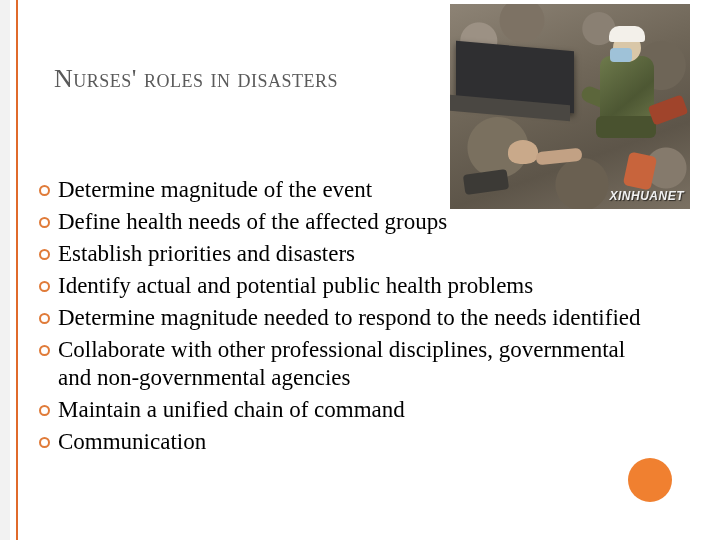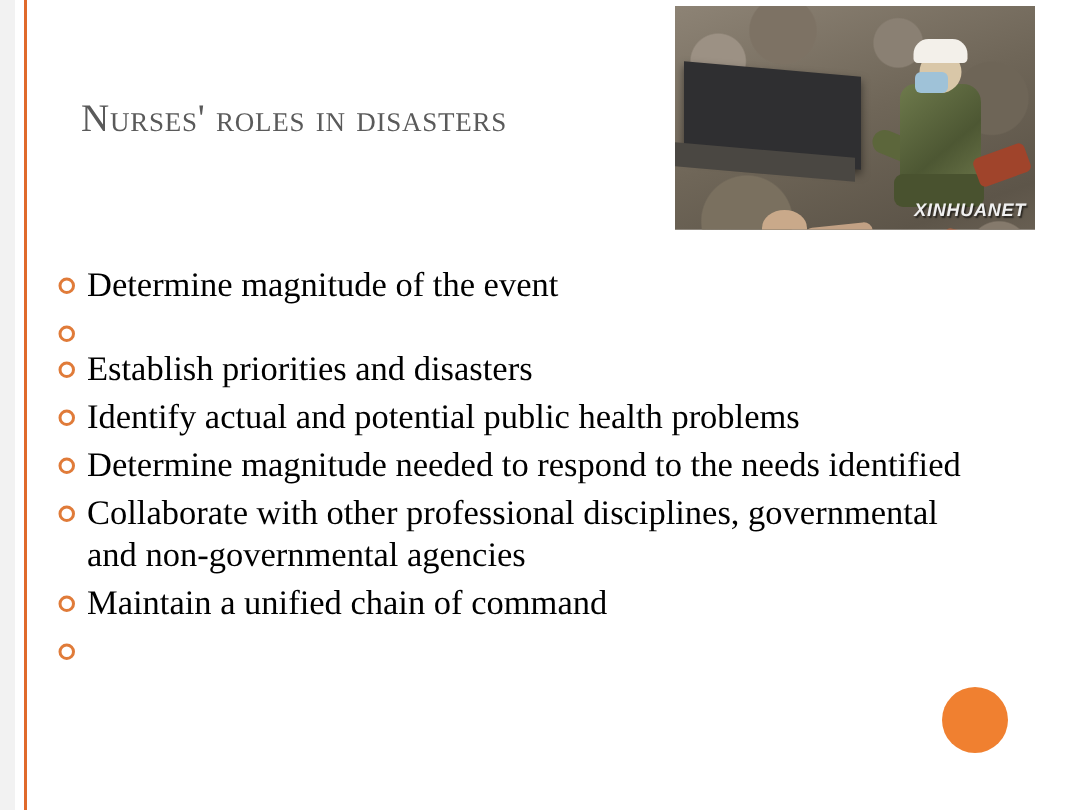--- a/index.html
+++ b/index.html
@@ -59,21 +59,21 @@
     font-variant: small-caps;
     white-space: nowrap;
   }
 
   
   .photo {
     position: absolute;
     right: 30px;
     top: 4px;
     width: 240px;
-    height: 149px;
+    height: 205px;
     overflow: hidden;
     background: #6b6256;
     border: 0;
   }
   .photo .rubble {
     position: absolute;
     left: 0; top: 0;
     width: 240px; height: 205px;
     background:
       radial-gradient(circle at 12% 18%, #9c9184 0 18px, rgba(0,0,0,0) 19px),
@@ -274,20 +274,21 @@
     <div class="bullet-row">
       <div class="bullet-marker">
           <div class="ring"></div>
         </div>
       <div class="bullet-text">Determine magnitude of the event</div>
     </div>
     <div class="bullet-row">
       <div class="bullet-marker">
           <div class="ring"></div>
         </div>
+      <div class="bullet-text">Define health needs of the affected groups</div>
     </div>
     <div class="bullet-row">
       <div class="bullet-marker">
           <div class="ring"></div>
         </div>
       <div class="bullet-text">Establish priorities and disasters</div>
     </div>
     <div class="bullet-row">
       <div class="bullet-marker">
           <div class="ring"></div>
@@ -309,17 +310,18 @@
     <div class="bullet-row">
       <div class="bullet-marker">
           <div class="ring"></div>
         </div>
       <div class="bullet-text">Maintain a unified chain of command</div>
     </div>
     <div class="bullet-row">
       <div class="bullet-marker">
           <div class="ring"></div>
         </div>
+      <div class="bullet-text">Communication</div>
     </div>
   </div>
 
   <div class="orange-dot"></div>
 </div>
 
 </body></html>

